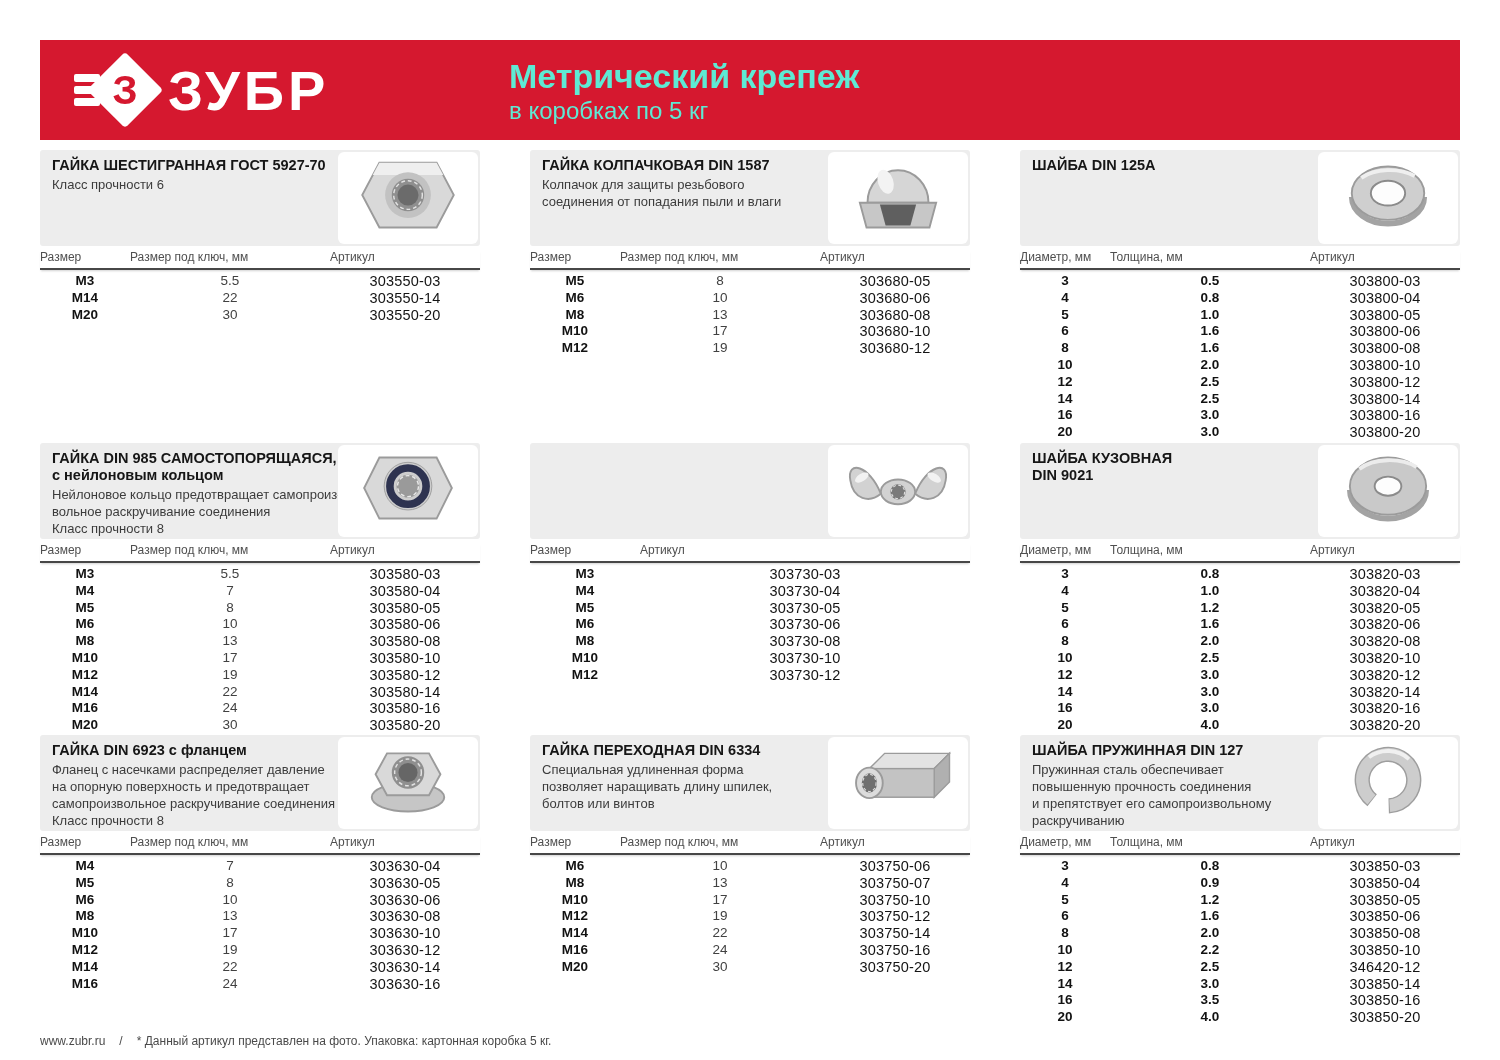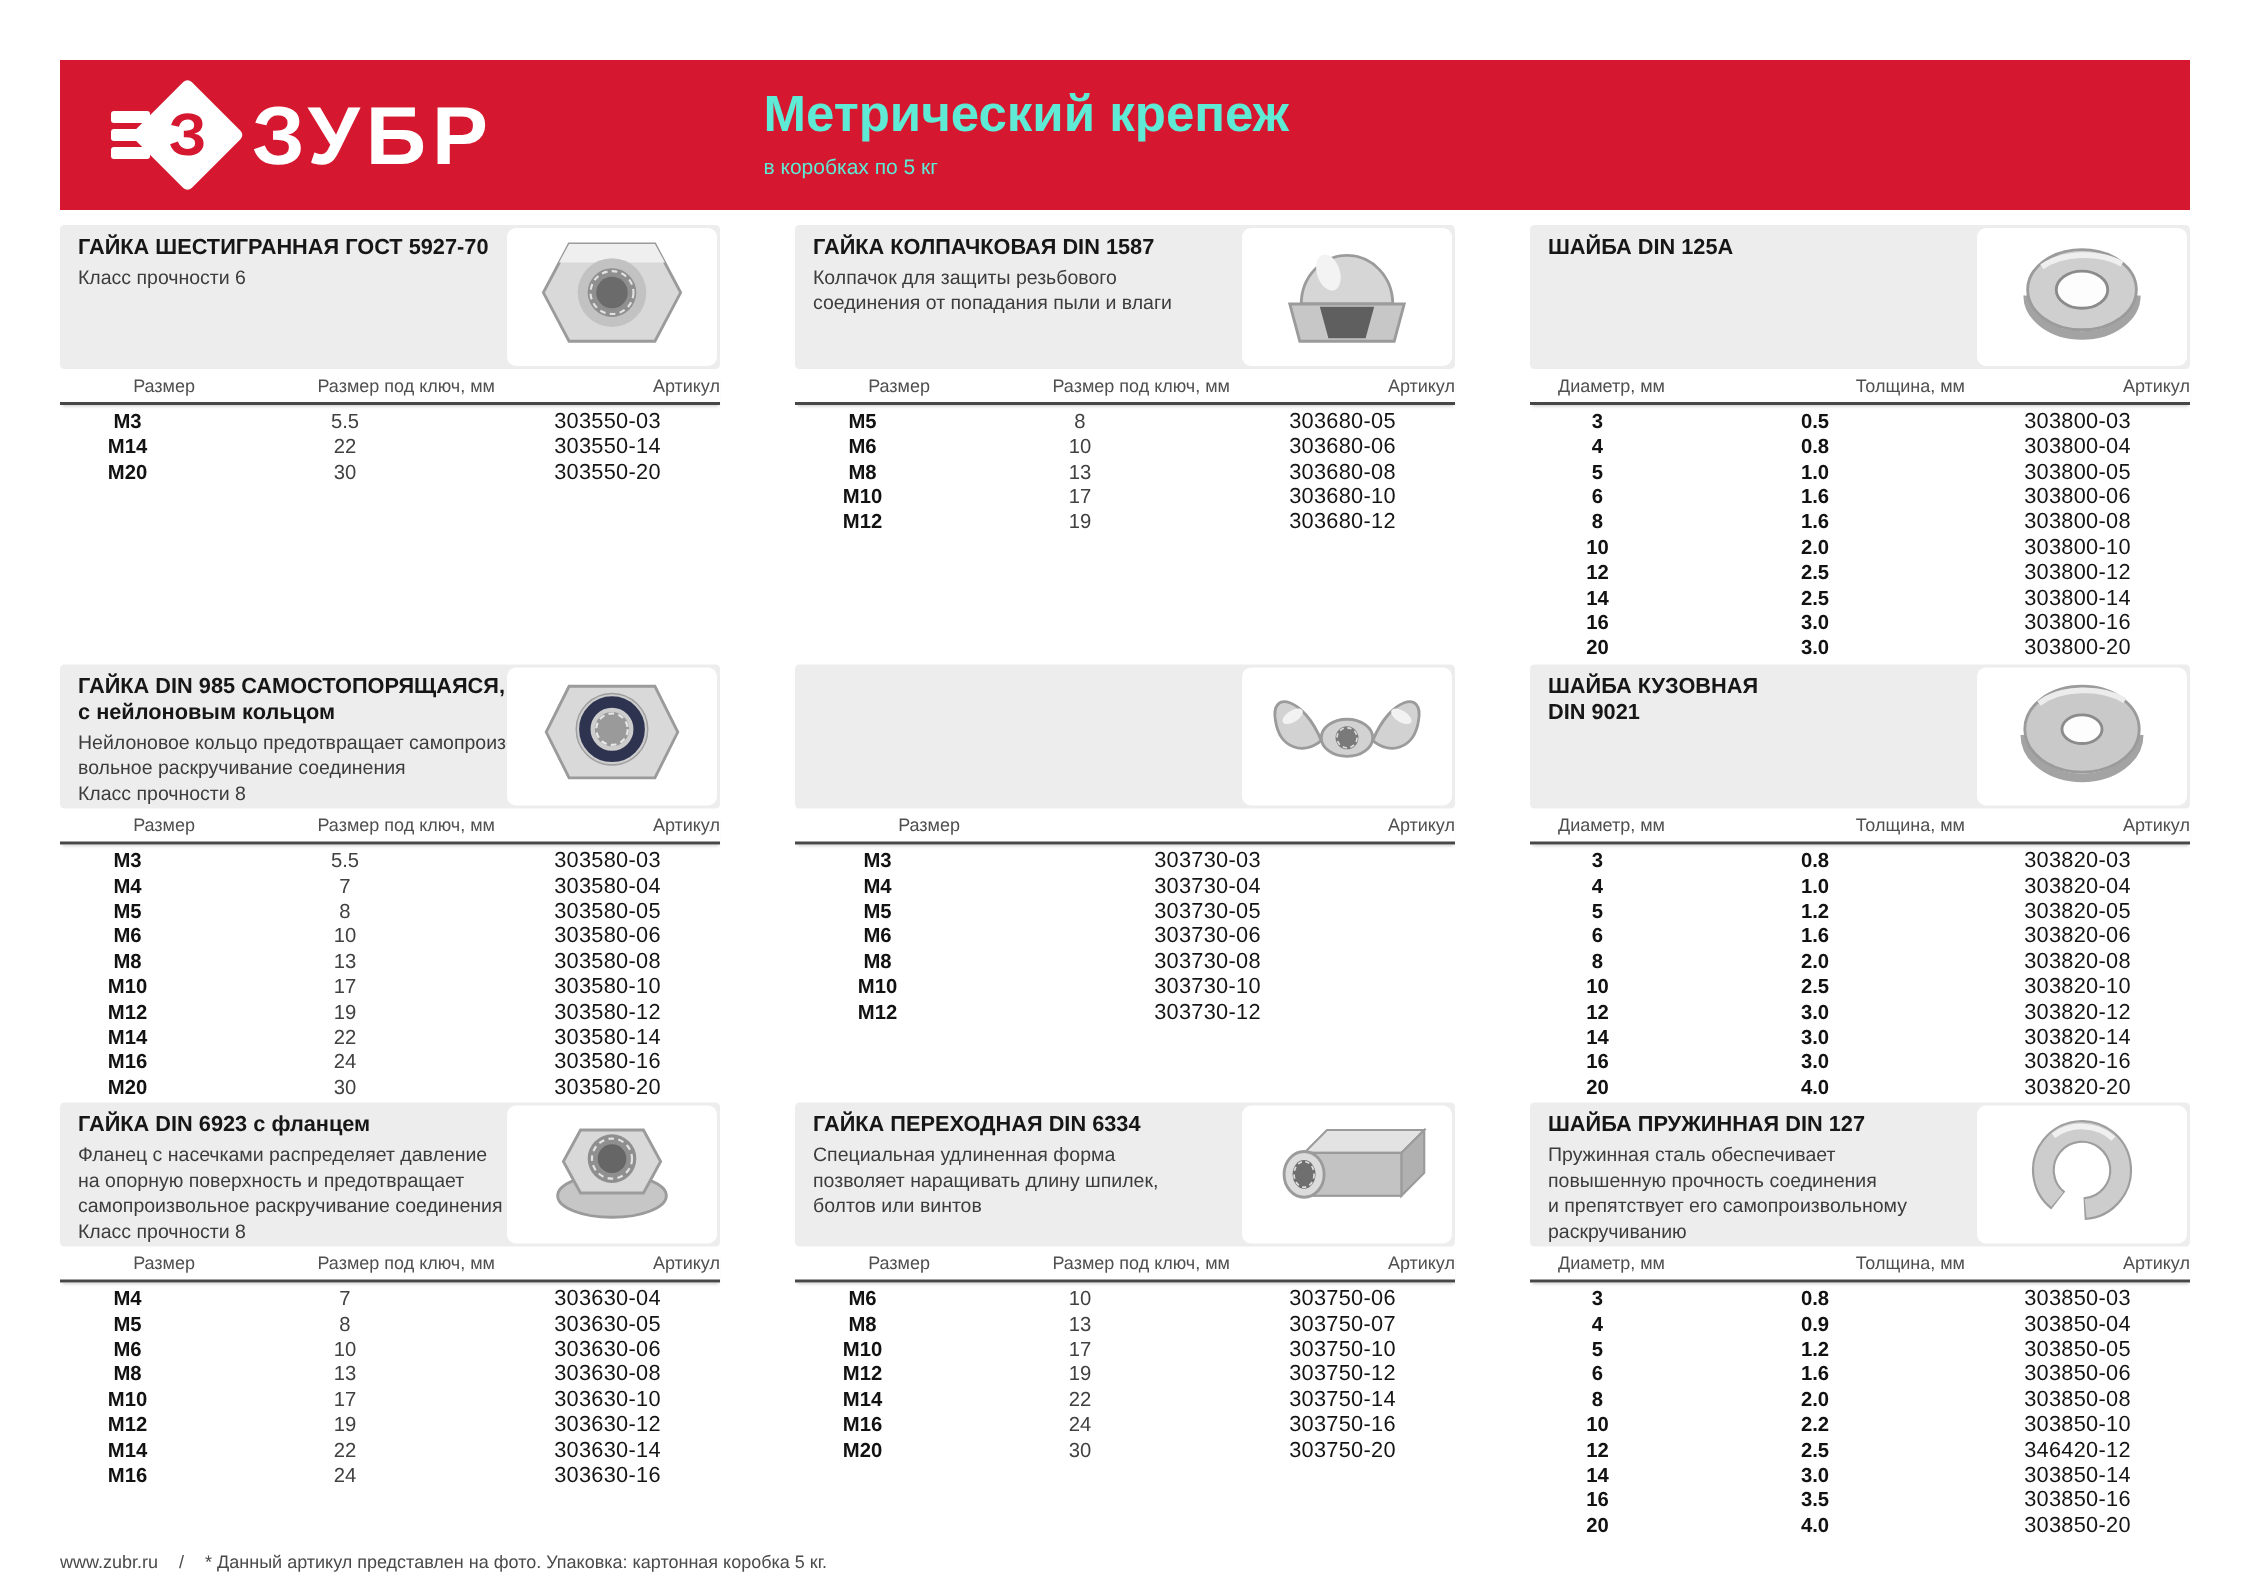--- a/index.html
+++ b/index.html
@@ -15,37 +15,37 @@
   .logo-mark .bar2{top:34px;width:32px;}
   .logo-mark .bar3{top:46px;width:26px;}
   .logo-mark .diamond{position:absolute;left:24px;top:11px;width:54px;height:54px;background:#fff;
         transform:rotate(45deg);border-radius:4px;}
   .logo-mark .zglyph{position:absolute;left:24px;top:11px;width:54px;height:54px;display:flex;
         align-items:center;justify-content:center;font-weight:bold;font-size:40px;color:#d5182f;}
   .logo-word{font-weight:bold;font-size:56px;color:#fff;letter-spacing:4px;margin-left:14px;
         transform:scaleY(0.98);}
   .banner-titles{position:absolute;left:469px;top:16px;color:#5eead4;}
   .banner-titles h1{margin:0;font-size:34px;line-height:40px;font-weight:bold;}
-  .banner-subtitle{font-size:14px;line-height:24px;margin-top:3px;font-weight:normal;}
+  .banner-subtitle{font-size:24px;line-height:24px;margin-top:3px;font-weight:normal;}
 
   
   .section{position:absolute;width:440px;}
   .sec-head{position:relative;height:96px;background:#ededed;border-radius:3px;}
   .sec-text{position:absolute;left:12px;top:7px;width:330px;}
   .sec-title{margin:0;font-size:14.5px;line-height:17px;font-weight:bold;color:#161616;white-space:pre-line;}
   .sec-desc{margin:2px 0 0 0;font-size:13px;line-height:17px;color:#3c3c3c;white-space:pre-line;}
   .sec-photo{position:absolute;top:2px;right:2px;bottom:2px;width:140px;background:#fff;
         border-radius:6px;display:flex;align-items:center;justify-content:center;overflow:hidden;}
   .sec-photo svg{width:120px;height:82px;}
 
   
   .sec-table{margin-top:4px;}
   .thead{display:grid;padding-bottom:3px;border-bottom:2px solid #474747;
         box-shadow:0 2px 2px -1px rgba(0,0,0,0.18);}
-  .th{text-align:right;font-size:12px;color:#4f4f4f;line-height:15px;}
+  .th{text-align:left;font-size:12px;color:#4f4f4f;line-height:15px;}
   .tbody{padding-top:3px;}
   .trow{display:grid;}
   .cell{text-align:center;font-size:13.5px;line-height:16.8px;}
   .cols3{grid-template-columns:90px 200px 150px;}
   .cols2{grid-template-columns:110px 1fr;}
   .cell-bold{font-weight:bold;color:#121212;}
   .cell-reg{color:#414141;}
   .cell-sku{color:#141414;font-size:14.5px;letter-spacing:0.2px;}
 
   

